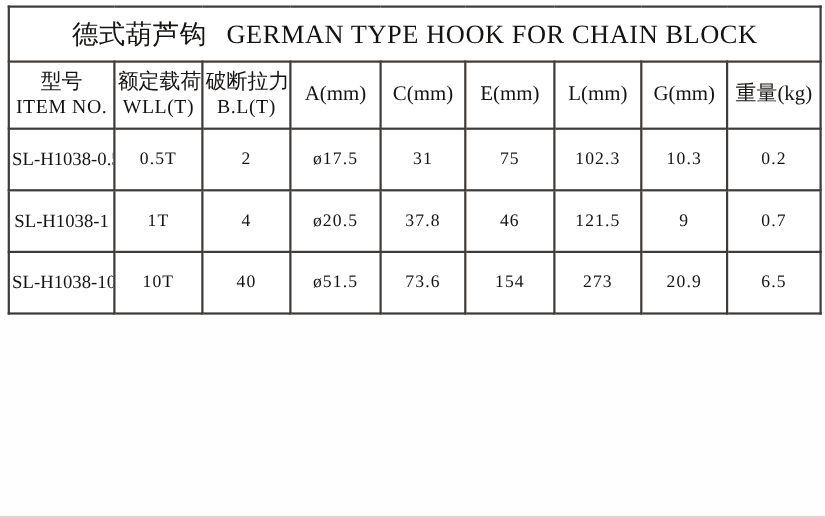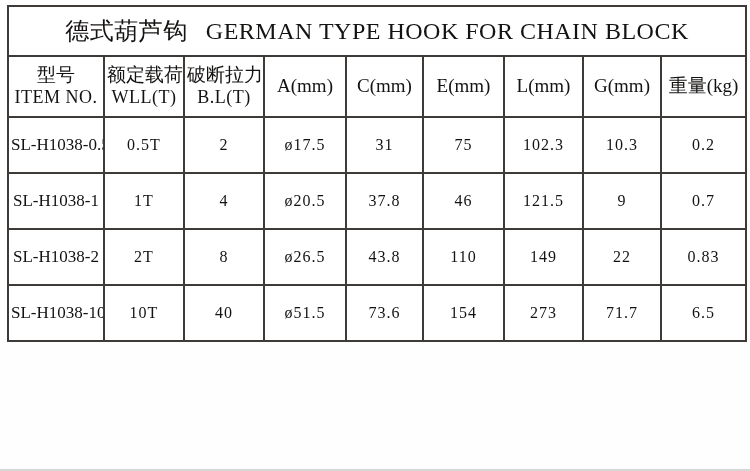--- a/index.html
+++ b/index.html
@@ -136,37 +136,26 @@
           <td class="col-1">1T</td>
           <td class="col-2">4</td>
           <td class="col-3">ø20.5</td>
           <td class="col-4">37.8</td>
           <td class="col-5">46</td>
           <td class="col-6">121.5</td>
           <td class="col-7">9</td>
           <td class="col-8">0.7</td>
         </tr>
         <tr>
-          <td class="col-0">SL-H1038-2</td>
-          <td class="col-1">2T</td>
-          <td class="col-2">8</td>
-          <td class="col-3">ø26.5</td>
-          <td class="col-4">43.8</td>
-          <td class="col-5">110</td>
-          <td class="col-6">149</td>
-          <td class="col-7">22</td>
-          <td class="col-8">0.83</td>
-        </tr>
-        <tr>
           <td class="col-0">SL-H1038-10</td>
           <td class="col-1">10T</td>
           <td class="col-2">40</td>
           <td class="col-3">ø51.5</td>
           <td class="col-4">73.6</td>
           <td class="col-5">154</td>
           <td class="col-6">273</td>
-          <td class="col-7">71.7</td>
+          <td class="col-7">20.9</td>
           <td class="col-8">6.5</td>
         </tr>
       </tbody>
   </table>
   <div class="bottom-edge"></div>
 </div>
 
 </body></html>

